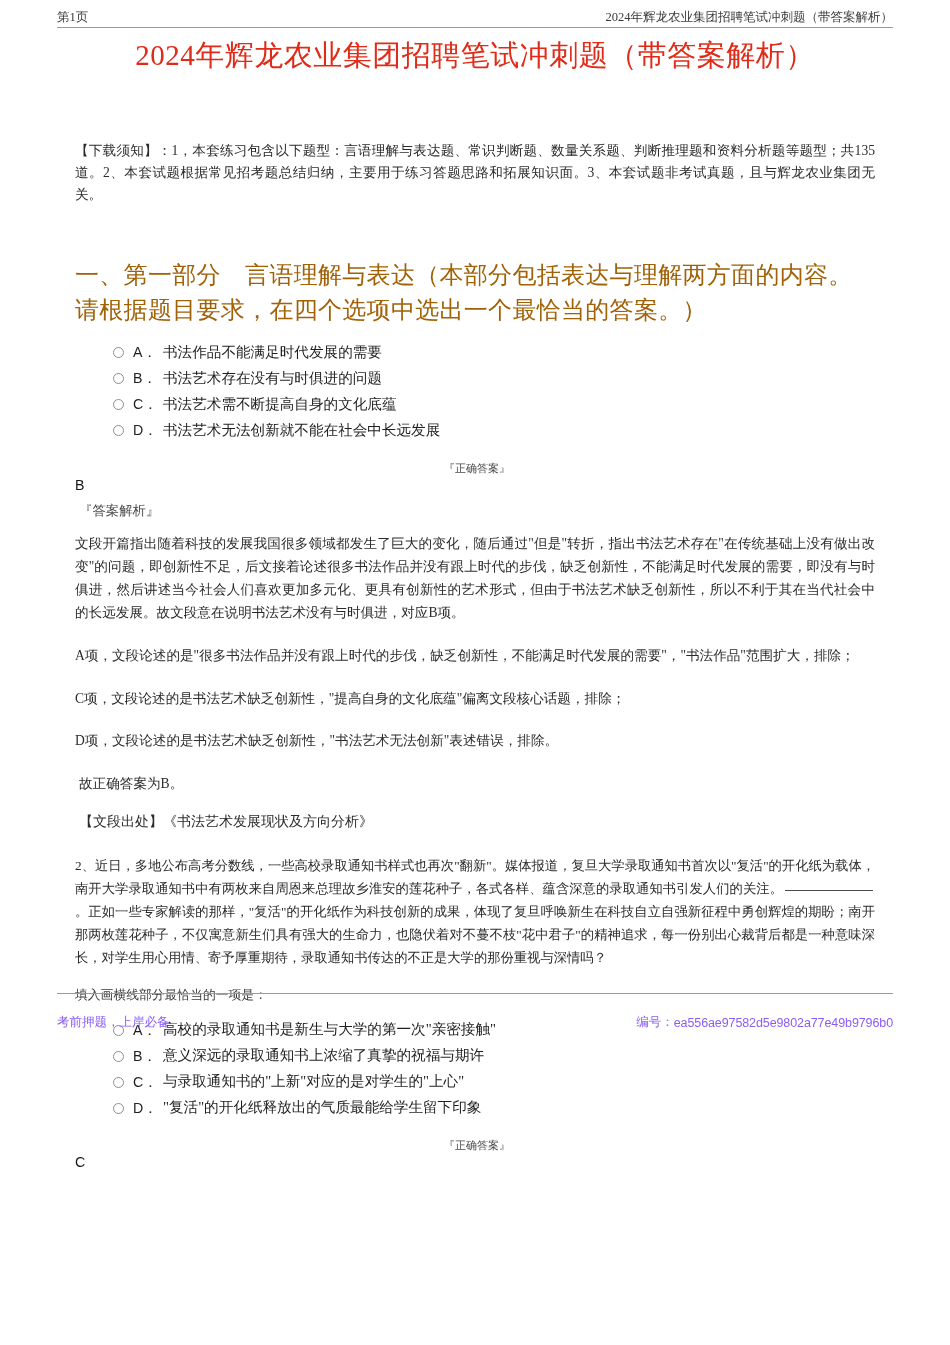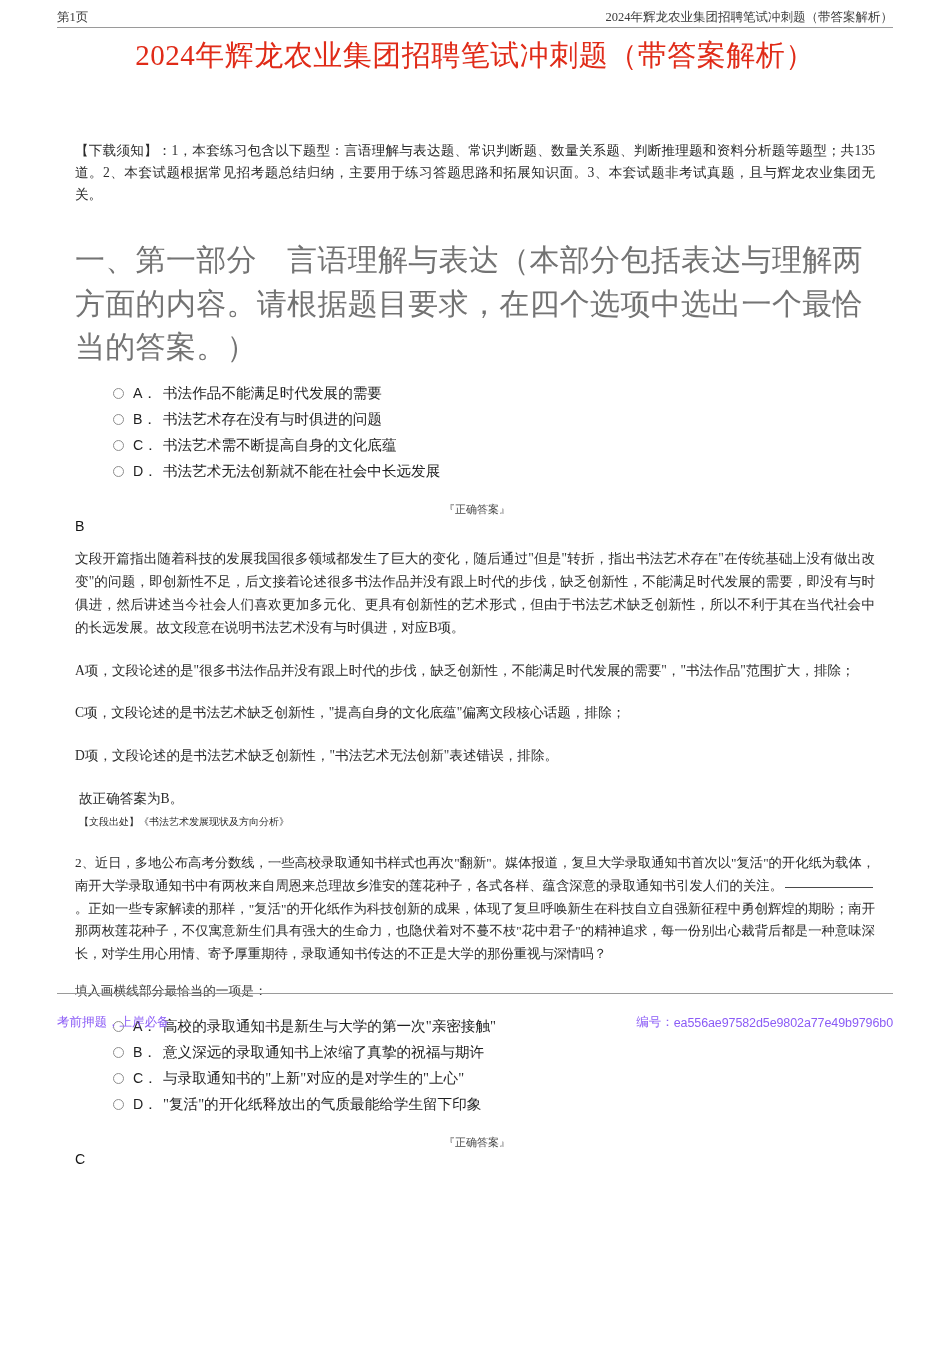--- a/index.html
+++ b/index.html
@@ -80,24 +80,24 @@
   .notice {
     font-size: 13.6px;
     line-height: 1.62;
     color: #2b2b2b;
     text-align: justify;
     text-justify: inter-ideograph;
     margin-bottom: 14px;
   }
 
   .section-heading {
-    margin-top: 32px;
-    font-size: 30px;
+    margin-top: 52px;
+    font-size: 24px;
     line-height: 1.45;
-    color: #737373;
+    color: #a16207;
     font-weight: 400;
     letter-spacing: 0.3px;
   }
 
   .q-stem {
     margin-top: 22px;
     font-size: 13.3px;
     line-height: 1.72;
     color: #2b2b2b;
     text-align: justify;
@@ -187,22 +187,22 @@
 
   .conclusion {
     margin-top: 20px;
     font-size: 13.6px;
     line-height: 1.6;
     color: #2b2b2b;
     padding-left: 4px;
   }
 
   .source-line {
-    margin-top: 4px;
-    font-size: 10px;
+    margin-top: 16px;
+    font-size: 14px;
     line-height: 1.6;
     color: #2b2b2b;
     padding-left: 4px;
   }
 
   .blank-underline {
     display: inline-block;
     width: 88px;
     border-bottom: 1px solid #4a4a4a;
     vertical-align: 2px;
@@ -273,20 +273,21 @@
       </div>
       <div class="opt-row">
         <span class="radio"></span>
         <span class="opt-letter">D．</span>
         <span class="opt-text">书法艺术无法创新就不能在社会中长远发展</span>
       </div>
     </div>
 
     <p class="ans-label">『正确答案』</p>
     <p class="ans-value">B</p>
+    <p class="ans-explain-label">『答案解析』</p>
 
     <p class="explain-body">文段开篇指出随着科技的发展我国很多领域都发生了巨大的变化，随后通过"但是"转折，指出书法艺术存在"在传统基础上没有做出改变"的问题，即创新性不足，后文接着论述很多书法作品并没有跟上时代的步伐，缺乏创新性，不能满足时代发展的需要，即没有与时俱进，然后讲述当今社会人们喜欢更加多元化、更具有创新性的艺术形式，但由于书法艺术缺乏创新性，所以不利于其在当代社会中的长远发展。故文段意在说明书法艺术没有与时俱进，对应B项。</p>
 
     <p class="opt-analysis">A项，文段论述的是"很多书法作品并没有跟上时代的步伐，缺乏创新性，不能满足时代发展的需要"，"书法作品"范围扩大，排除；</p>
     <p class="opt-analysis">C项，文段论述的是书法艺术缺乏创新性，"提高自身的文化底蕴"偏离文段核心话题，排除；</p>
     <p class="opt-analysis">D项，文段论述的是书法艺术缺乏创新性，"书法艺术无法创新"表述错误，排除。</p>
 
     <p class="conclusion">故正确答案为B。</p>
     <p class="source-line">【文段出处】《书法艺术发展现状及方向分析》</p>
 

